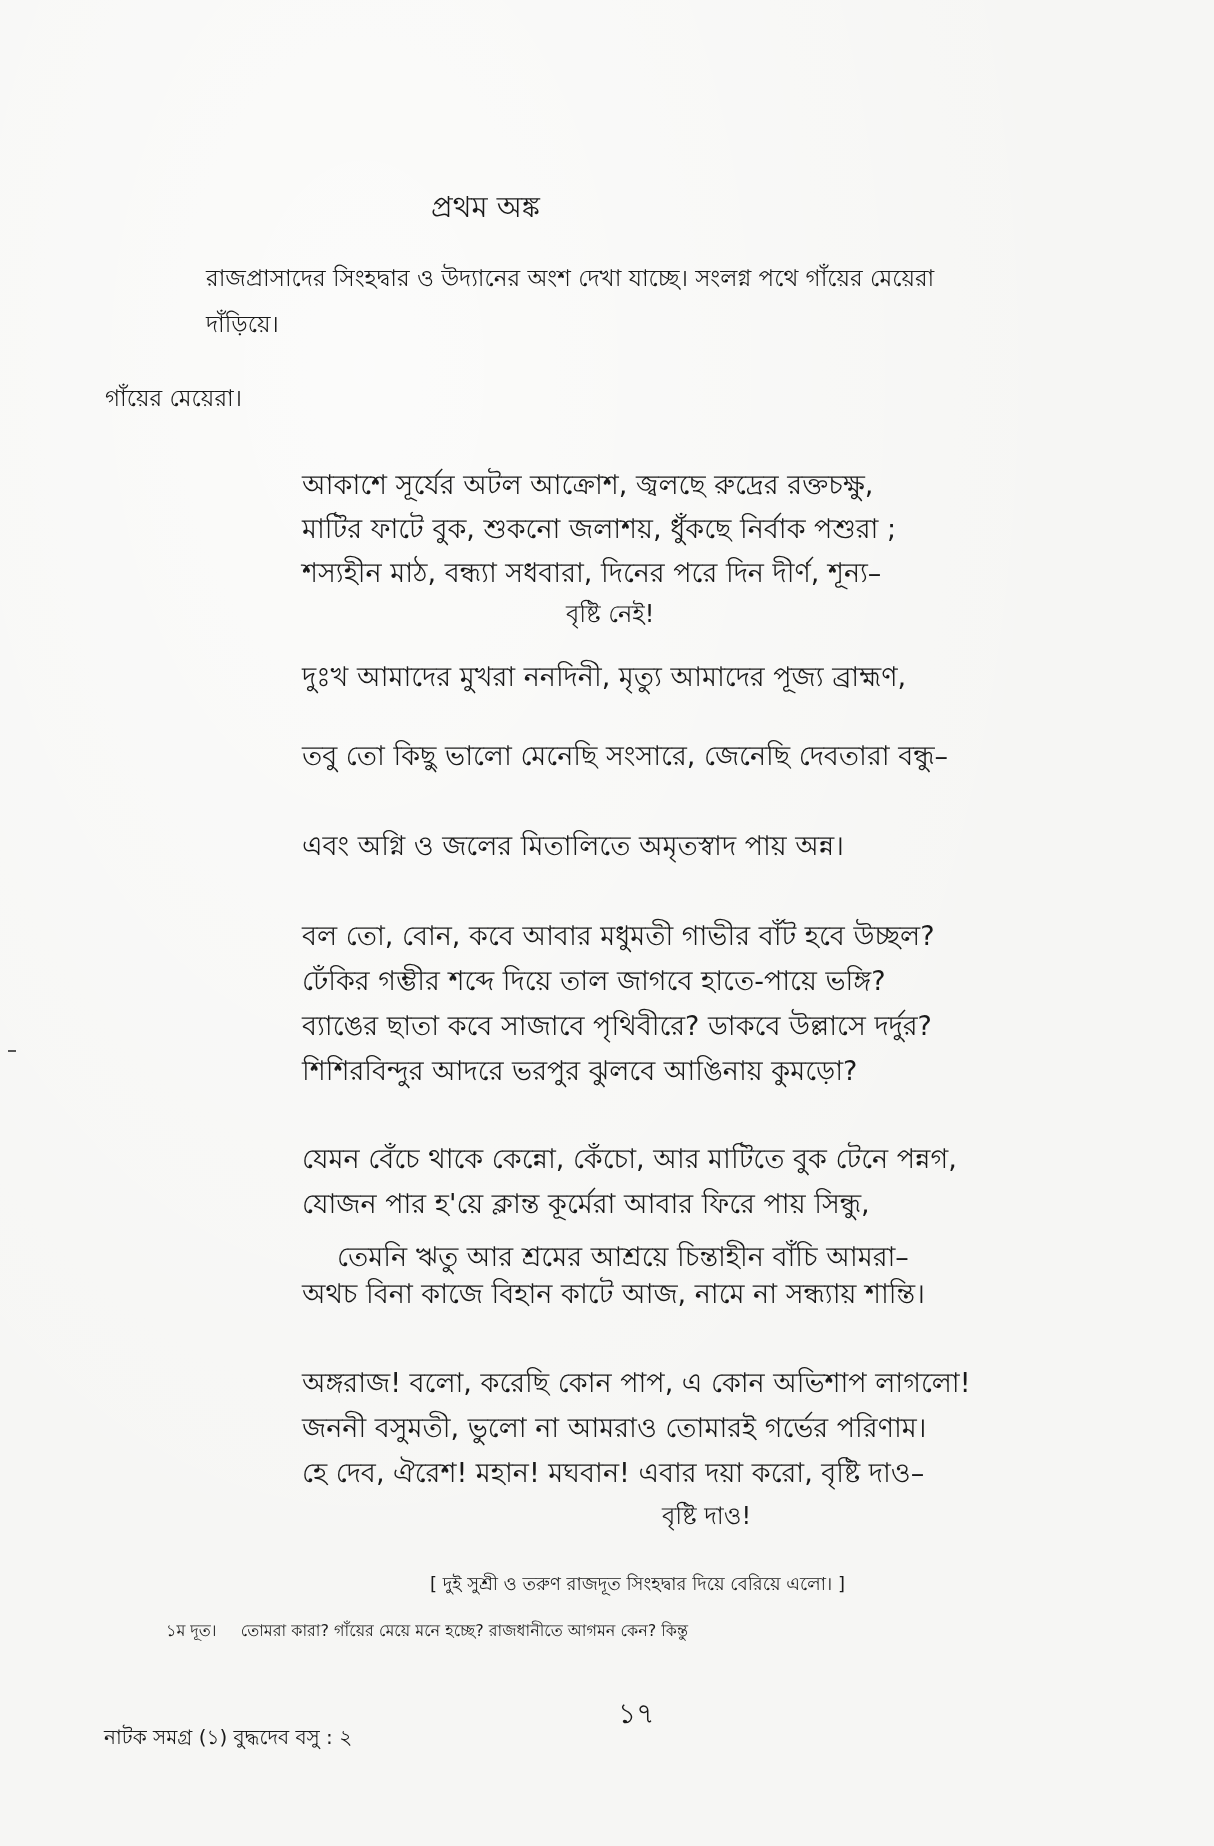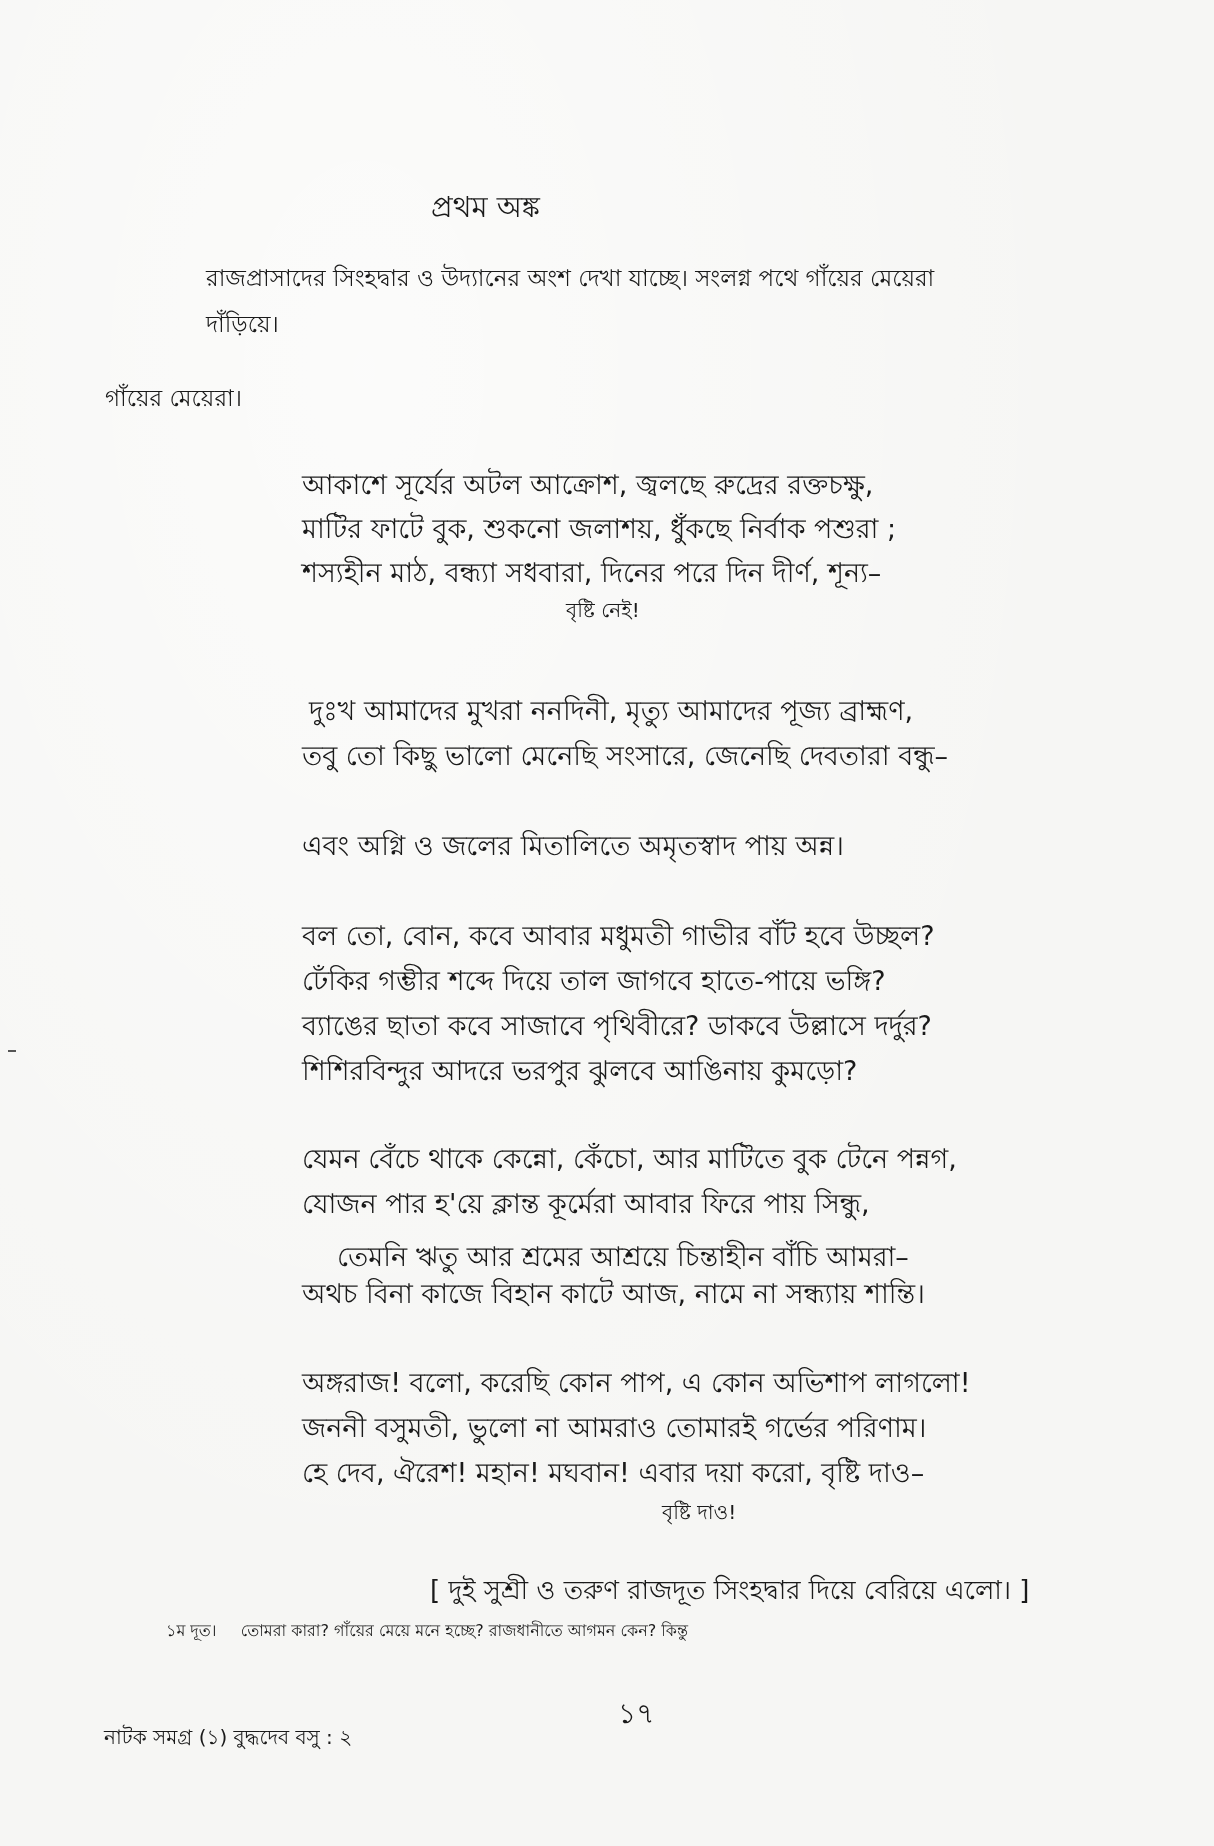--- a/index.html
+++ b/index.html
@@ -15,22 +15,22 @@
       position: absolute; left: 0; top: 0; width: 1214px; height: 1846px;
       background:
         radial-gradient(ellipse at 30% 20%, rgba(255,255,255,0.6), rgba(0,0,0,0) 60%),
         #f6f6f4;
     }
     .abs { position: absolute; white-space: nowrap; }
     .heading { left: 0; width: 971px; text-align: center; top: 184px; font-size: 29px; }
     .stage-dir { left: 206px; font-size: 23px; line-height: 46px; }
     .speaker { left: 105px; top: 380px; font-size: 23px; }
     .verse-line { left: 302px; font-size: 27px; }
-    .verse-center { font-size: 20px; }
-    .bracket-dir { left: 430px; top: 1570px; font-size: 26px; }
+    .verse-center { font-size: 24px; }
+    .bracket-dir { left: 430px; top: 1570px; font-size: 18px; }
     .dialog { left: 166px; top: 1618px; font-size: 16px; }
     .page-num { left: 618px; top: 1692px; font-size: 28px; }
     .footer { left: 104px; top: 1722px; font-size: 20px; }
     .speck { position: absolute; width: 8px; height: 2px; background: #555; }
   </style>
 </head>
 <body>
 
 <div class="page">
 
@@ -39,21 +39,21 @@
   <div class="abs stage-dir" style="top:255px;">রাজপ্রাসাদের সিংহদ্বার ও উদ্যানের অংশ দেখা যাচ্ছে। সংলগ্ন পথে গাঁয়ের মেয়েরা</div>
   <div class="abs stage-dir" style="top:301px;">দাঁড়িয়ে।</div>
 
   <div class="abs speaker">গাঁয়ের মেয়েরা।</div>
 
   <div class="abs verse-line" style="top:464px;">আকাশে সূর্যের অটল আক্রোশ, জ্বলছে রুদ্রের রক্তচক্ষু,</div>
   <div class="abs verse-line" style="top:508px;">মাটির ফাটে বুক, শুকনো জলাশয়, ধুঁকছে নির্বাক পশুরা ;</div>
   <div class="abs verse-line" style="top:552px;">শস্যহীন মাঠ, বন্ধ্যা সধবারা, দিনের পরে দিন দীর্ণ, শূন্য–</div>
   <div class="abs verse-center" style="top:595px; left:566px;">বৃষ্টি নেই!</div>
 
-  <div class="abs verse-line" style="top:690px;margin-left:7px;">দুঃখ আমাদের মুখরা ননদিনী, মৃত্যু আমাদের পূজ্য ব্রাহ্মণ,</div>
+  <div class="abs verse-line" style="top:656px;">দুঃখ আমাদের মুখরা ননদিনী, মৃত্যু আমাদের পূজ্য ব্রাহ্মণ,</div>
   <div class="abs verse-line" style="top:735px;">তবু তো কিছু ভালো মেনেছি সংসারে, জেনেছি দেবতারা বন্ধু–</div>
   <div class="abs verse-line" style="top:825px;">এবং অগ্নি ও জলের মিতালিতে অমৃতস্বাদ পায় অন্ন।</div>
 
   <div class="abs verse-line" style="top:915px;">বল তো, বোন, কবে আবার মধুমতী গাভীর বাঁট হবে উচ্ছল?</div>
   <div class="abs verse-line" style="top:960px;">ঢেঁকির গম্ভীর শব্দে দিয়ে তাল জাগবে হাতে-পায়ে ভঙ্গি?</div>
   <div class="abs verse-line" style="top:1005px;">ব্যাঙের ছাতা কবে সাজাবে পৃথিবীরে? ডাকবে উল্লাসে দর্দুর?</div>
   <div class="abs verse-line" style="top:1050px;">শিশিরবিন্দুর আদরে ভরপুর ঝুলবে আঙিনায় কুমড়ো?</div>
 
   <div class="abs verse-line" style="top:1138px;">যেমন বেঁচে থাকে কেন্নো, কেঁচো, আর মাটিতে বুক টেনে পন্নগ,</div>
   <div class="abs verse-line" style="top:1183px;">যোজন পার হ'য়ে ক্লান্ত কূর্মেরা আবার ফিরে পায় সিন্ধু,</div>

